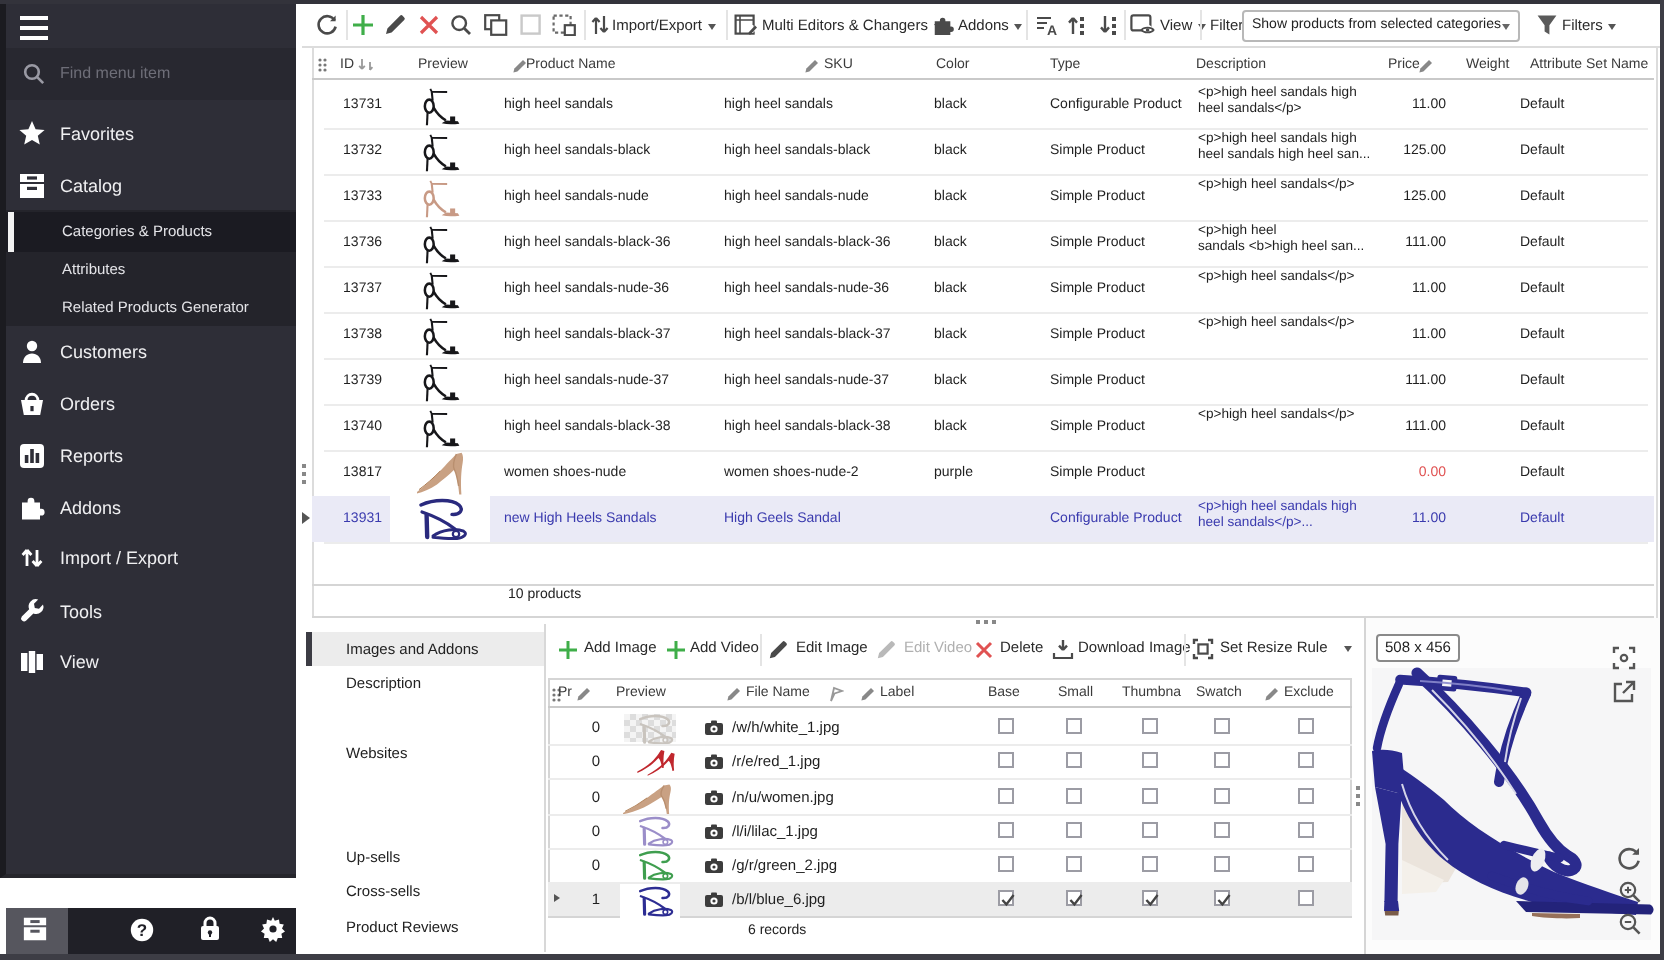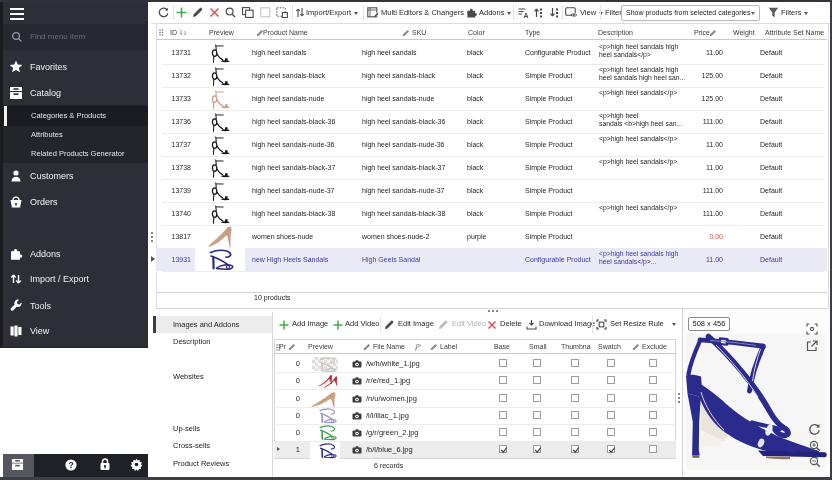--- a/index.html
+++ b/index.html
@@ -1,19 +1,19 @@
 <!DOCTYPE html>
 <html><head><meta charset="utf-8">
 <style>
 *{margin:0;padding:0;box-sizing:border-box}
 html,body{width:832px;height:480px;overflow:hidden}
 body{position:relative;font-family:"Liberation Sans",sans-serif;background:#fff;color:#1c1c1c}
 .ab{position:absolute}
 
-#sb{left:0;top:0;width:148px;height:348px;background:#2e2e37;border-left:3px solid #1b1b20;border-top:2px solid #26262c;border-bottom:2px solid #26262c}
+#sb{left:0;top:0;width:148px;height:439px;background:#2e2e37;border-left:3px solid #1b1b20;border-top:2px solid #26262c;border-bottom:2px solid #26262c}
 .sb-item{position:absolute;left:0;width:145px;height:20px;color:#f0f0f2;font-size:9px;line-height:20px}
 .sb-item .lbl{position:absolute;left:27px;top:0}
 .sb-icon{position:absolute;left:6px;top:3px;width:14px;height:14px}
 .sub{position:absolute;left:0;width:145px;color:#e4e4e8;font-size:7.5px}
 .vline{position:absolute;background:#d8d8d8;width:1px}
 .tbtxt{font-size:7.5px;color:#2a2a2a;line-height:22px}
 .caret{display:inline-block;width:0;height:0;border-left:2.5px solid transparent;border-right:2.5px solid transparent;border-top:3px solid #555;vertical-align:middle;margin-left:3px}
 
 .gh{position:absolute;font-size:7px;color:#3a3a3a;line-height:15px;white-space:nowrap}
 .cell{position:absolute;font-size:7px;color:#1f1f1f;white-space:nowrap;line-height:23px}
@@ -133,20 +133,29 @@
         <rect x="6.2" y="8" width="1.6" height="2.6" fill="#2e2e37"></rect>
       </svg>
   </div>
   <div class="sb-item" style="top:164px">
       <span class="lbl">Customers</span>
     <svg class="sb-icon" viewBox="0 0 14 14">
         <circle cx="7" cy="4" r="2.6" fill="#fff"></circle>
         <path d="M2.5 12.5 c0-3 2-4.8 4.5-4.8 s4.5 1.8 4.5 4.8 z" fill="#fff"></path>
       </svg>
   </div>
+  <div class="sb-item" style="top:215.5px">
+      <span class="lbl">Reports</span>
+    <svg class="sb-icon" viewBox="0 0 14 14">
+        <rect x="1" y="1" width="12" height="12" rx="2" fill="#fff"></rect>
+        <rect x="3.4" y="6.5" width="1.8" height="4" fill="#2e2e37"></rect>
+        <rect x="6.1" y="3.5" width="1.8" height="7" fill="#2e2e37"></rect>
+        <rect x="8.8" y="5.5" width="1.8" height="5" fill="#2e2e37"></rect>
+      </svg>
+  </div>
   <div class="sb-item" style="top:241.5px">
       <span class="lbl">Addons</span>
     <svg class="sb-icon" viewBox="0 0 14 14">
         <path d="M2 4.2 H4.8 V3.6 a1.7 1.7 0 0 1 3.4 0 v0.6 H11 V7.4 h0.6 a1.7 1.7 0 0 1 0 3.4 H11 v2 H2 Z" fill="#fff"></path>
       </svg>
   </div>
   <div class="sb-item" style="top:267px">
       <span class="lbl">Import / Export</span>
     <svg class="sb-icon" viewBox="0 0 14 14">
         <path d="M4.5 11 V3 M4.5 3 l-2.2 2.5 M4.5 3 l2.2 2.5" stroke="#fff" stroke-width="1.4" fill="none"></path>

